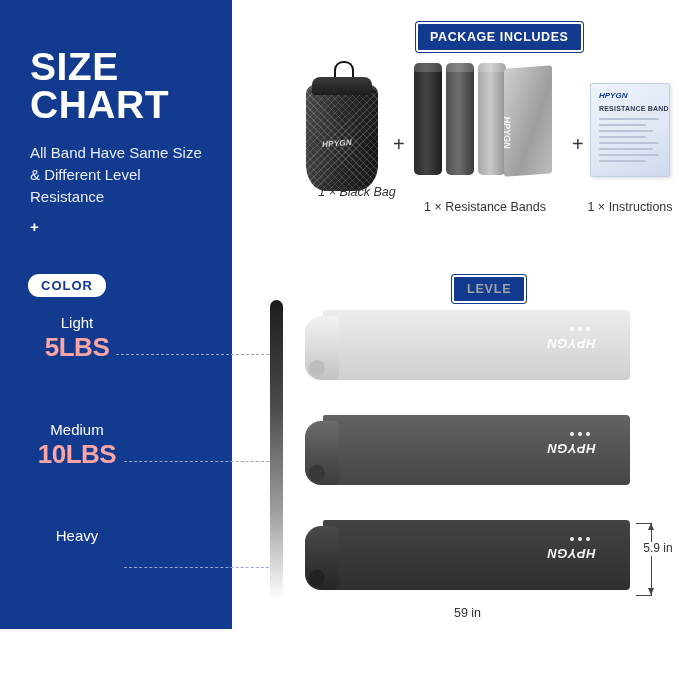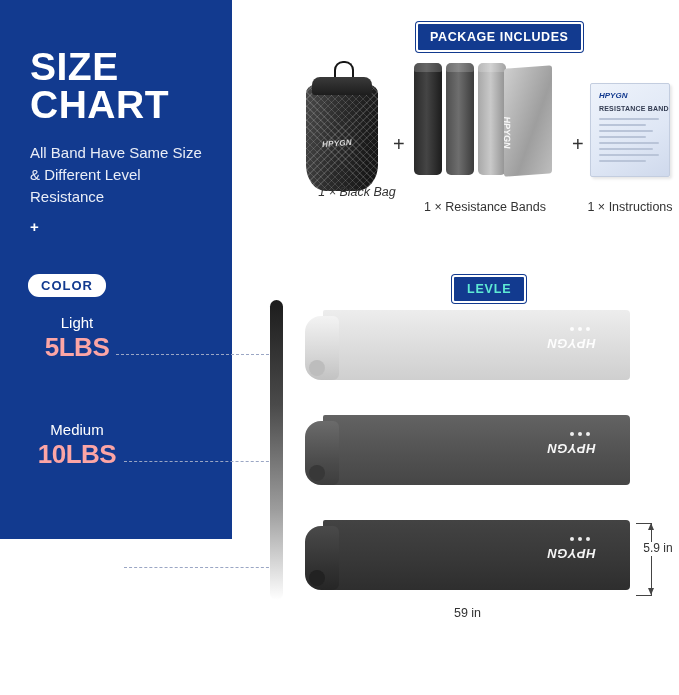--- a/index.html
+++ b/index.html
@@ -20,21 +20,21 @@
     height: 695px;
     background: #ffffff;
   }
 
   
   .left-panel {
     position: absolute;
     left: 0;
     top: 0;
     width: 232px;
-    height: 539px;
+    height: 629px;
     background: #123a8f;
     color: #ffffff;
   }
   .title-block {
     position: absolute;
     left: 30px;
     top: 48px;
   }
   .title-line {
     font-size: 39px;
@@ -90,21 +90,21 @@
   .level-weight {
     font-size: 26px;
     font-weight: bold;
     color: #fca5a5;
     letter-spacing: -0.5px;
     width: 94px;
     text-align: center;
   }
   #level-0 { top: 314px; }
   #level-1 { top: 421px; }
-  #level-2 { top: 527px; margin-top: 48px; }
+  #level-2 { top: 527px; }
 
   
   .dash-line {
     position: absolute;
     height: 0;
     border-top: 1px dashed #9aa6c4;
   }
 
   
   .pkg-tag {
@@ -293,21 +293,21 @@
   }
   .sheet-lines i:nth-child(2n) { width: 78%; }
   .sheet-lines i:nth-child(3n) { width: 90%; }
 
   
   .levle-tag {
     position: absolute;
     left: 452px;
     top: 275px;
     background: #123a8f;
-    color: #5eead4;
+    color: #a3a3a3;
     font-size: 12.5px;
     font-weight: bold;
     letter-spacing: 0.8px;
     padding: 5px 13px;
     border: 2px solid #ffffff;
     border-radius: 3px;
     box-shadow: 0 0 0 1px #123a8f;
   }
 
   

